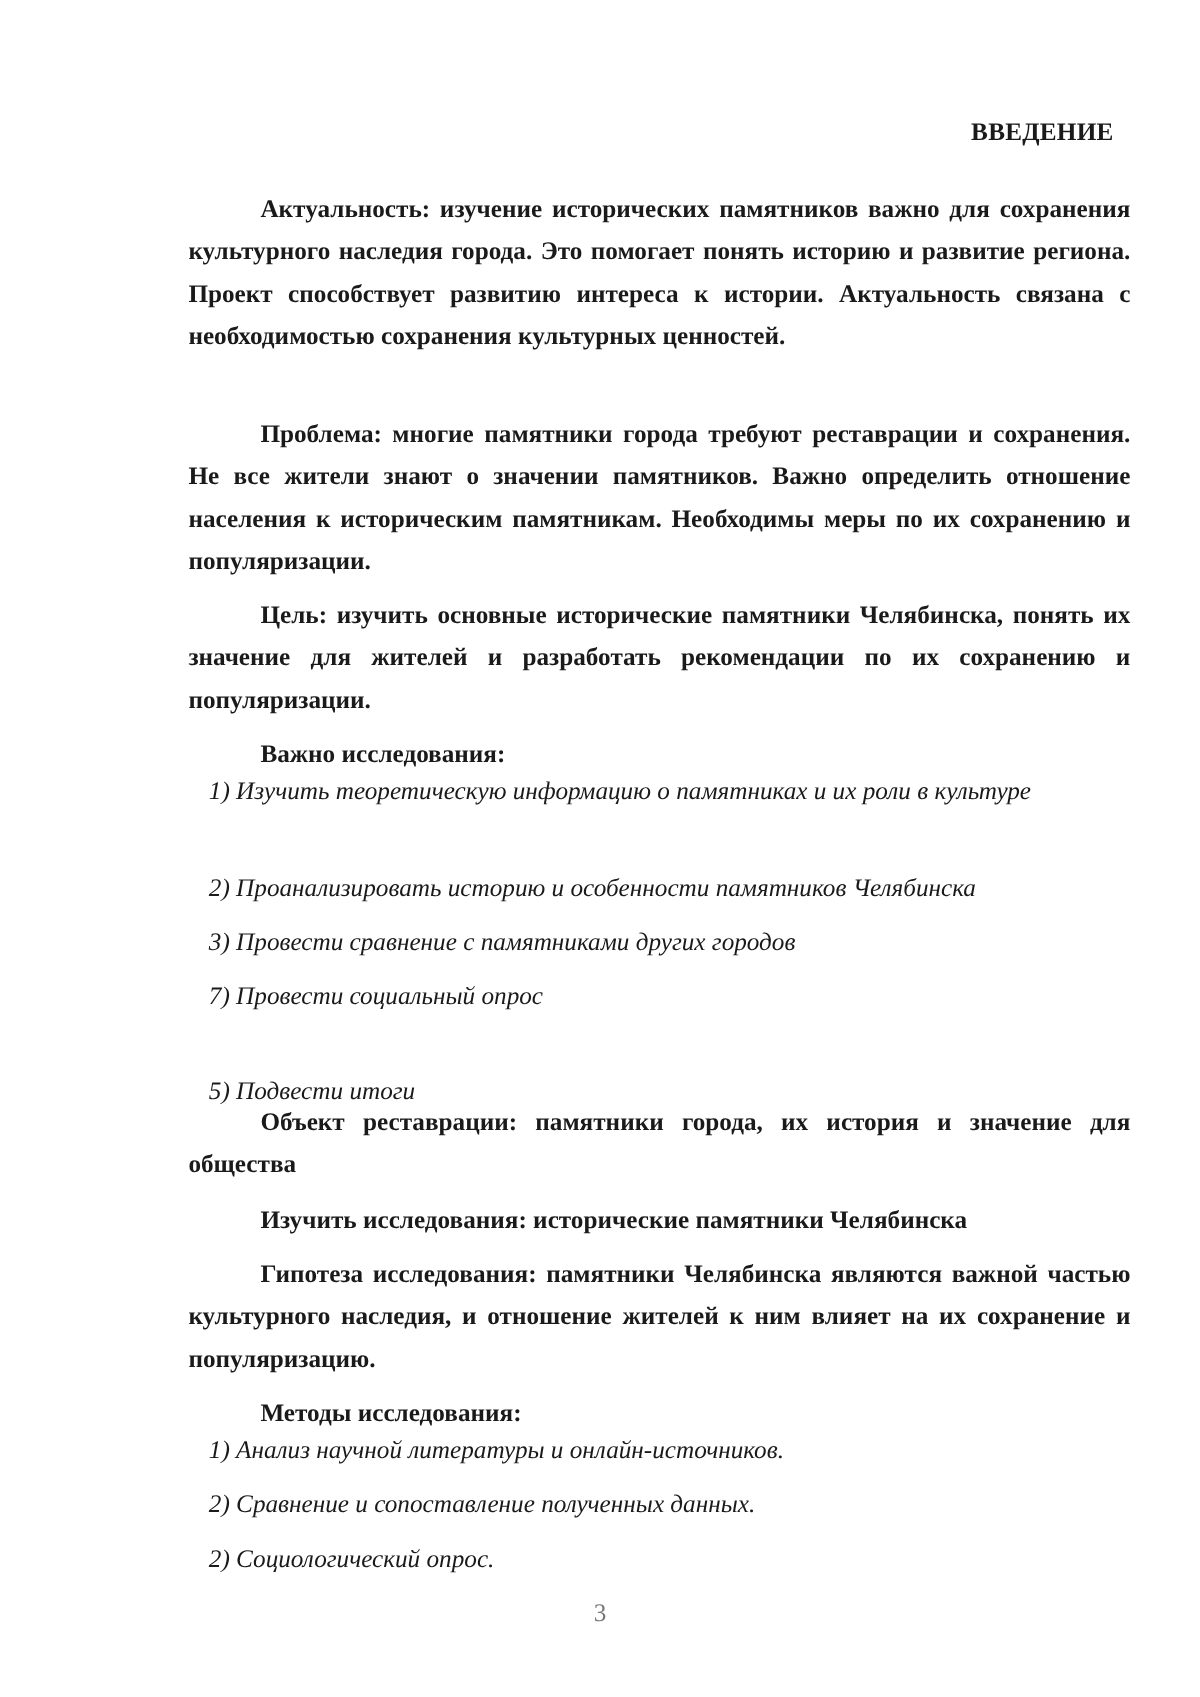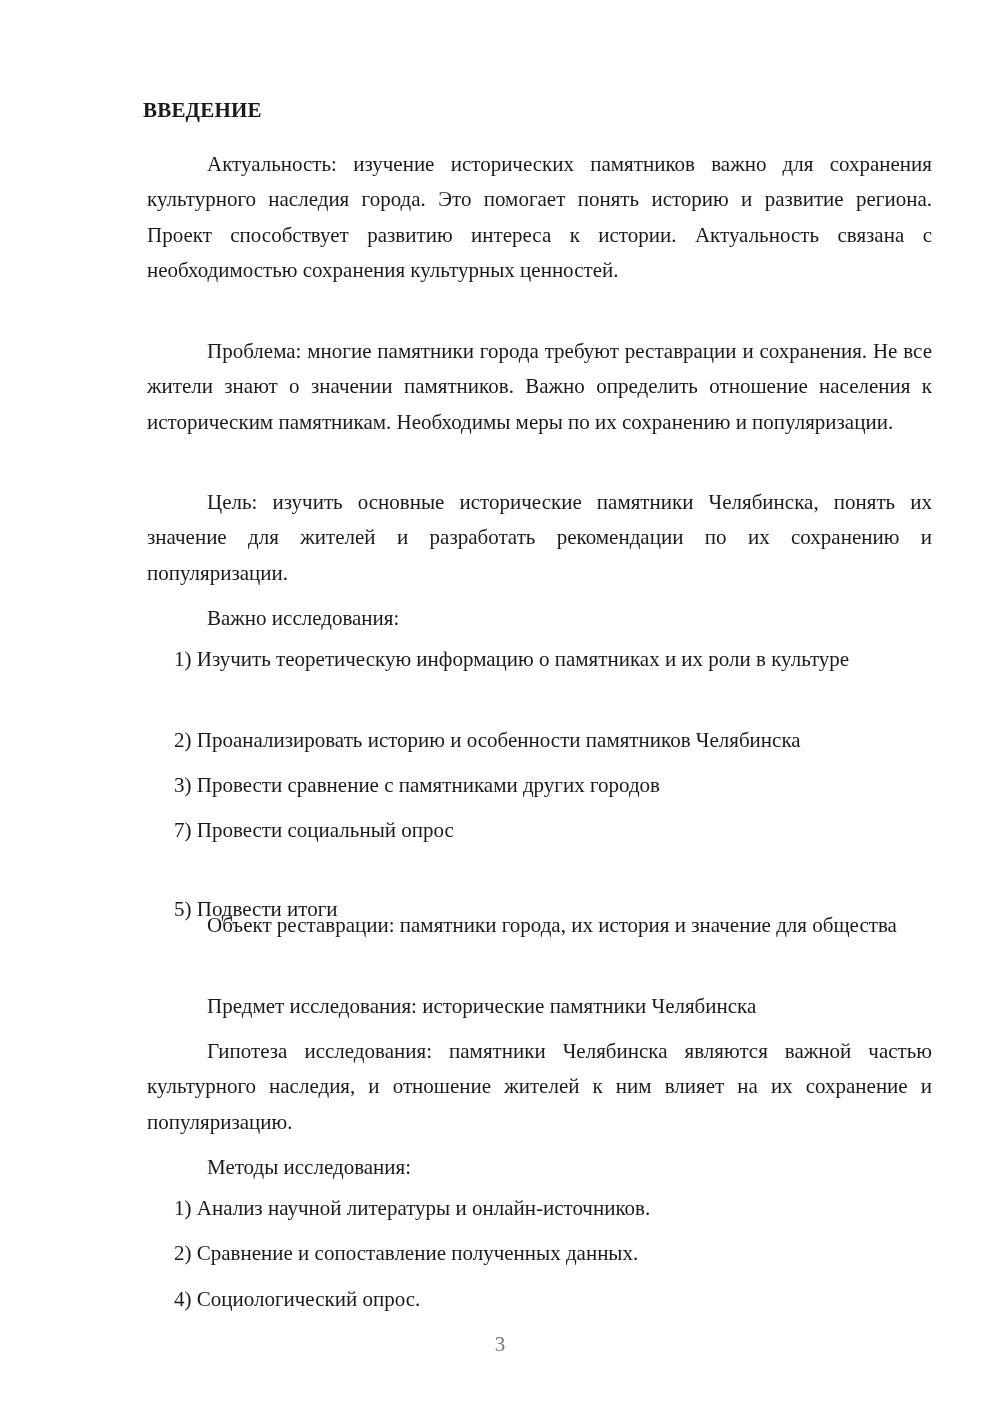--- a/index.html
+++ b/index.html
@@ -21,41 +21,43 @@
       top: 0;
       width: 785px;
       font-size: 21px;
       line-height: 35.3px;
     }
     .title {
       position: absolute;
       left: 0;
       width: 785px;
       top: 93px;
-      text-align: left;
+      text-align: right;
       font-weight: bold;
       font-size: 21px;
       line-height: 35px;
       letter-spacing: 0.2px;
     }
     .para {
       position: absolute;
       left: 0;
       width: 785px;
       text-align: justify;
       text-indent: 60px;
-      margin: 4px;
+      margin: 14px;
+      font-weight: bold;
     }
     .list-item {
       position: absolute;
       left: 0;
       width: 785px;
       text-align: justify;
       text-indent: 31px;
       margin: 0;
+      font-style: italic;
     }
     .page-number {
       position: absolute;
       left: 0;
       width: 1000px;
       top: 1329px;
       text-align: center;
       font-size: 21px;
       color: #777777;
       line-height: 30px;
@@ -76,24 +78,24 @@
   <p class="para" style="top:597px;">Важно исследования:</p>
 
   <p class="list-item" style="top:642px;">1) Изучить теоретическую информацию о памятниках и их роли в культуре</p>
   <p class="list-item" style="top:723px;">2) Проанализировать историю и особенности памятников Челябинска</p>
   <p class="list-item" style="top:768px;">3) Провести сравнение с памятниками других городов</p>
   <p class="list-item" style="top:813px;">7) Провести социальный опрос</p>
   <p class="list-item" style="top:859px;margin-top:33px;">5) Подвести итоги</p>
 
   <p class="para" style="top:904px;">Объект реставрации: памятники города, их история и значение для общества</p>
 
-  <p class="para" style="top:985px;">Предмет исследования: исторические памятники Челябинска</p>
+  <p class="para" style="top:985px;">Изучить исследования: исторические памятники Челябинска</p>
 
   <p class="para" style="top:1030px;">Гипотеза исследования: памятники Челябинска являются важной частью культурного наследия, и отношение жителей к ним влияет на их сохранение и популяризацию.</p>
 
   <p class="para" style="top:1146px;">Методы исследования:</p>
 
   <p class="list-item" style="top:1191px;">1) Анализ научной литературы и онлайн-источников.</p>
   <p class="list-item" style="top:1236px;">2) Сравнение и сопоставление полученных данных.</p>
-  <p class="list-item" style="top:1282px;">4) Социологический опрос.</p>
+  <p class="list-item" style="top:1282px;">2) Социологический опрос.</p>
 </div>
 
 <div class="page-number">3</div>
 
 </body></html>

